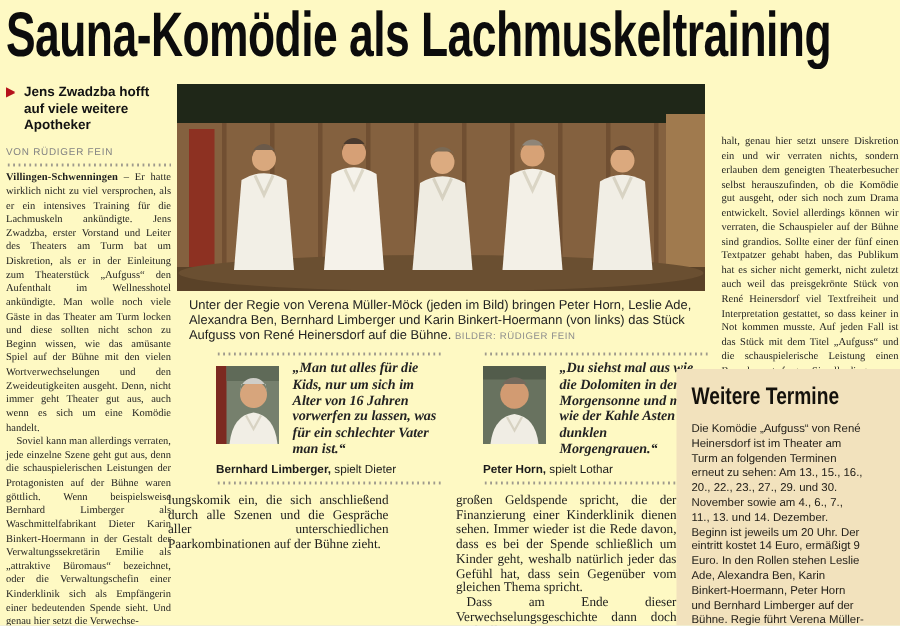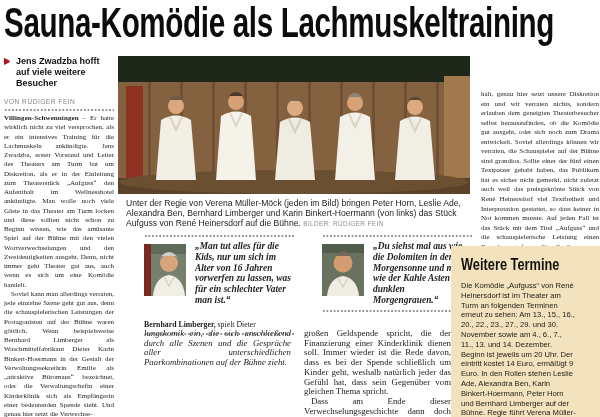--- a/index.html
+++ b/index.html
@@ -1,19 +1,19 @@
 <!DOCTYPE html>
 <html lang="de"><head>
 <meta charset="utf-8">
 <style>
   * { margin:0; padding:0; box-sizing:border-box; }
   html,body { background:#e8e6e0; }
   .page {
     position:relative; width:600px; height:417px; margin:0 auto;
-    background:#ffffff; overflow:hidden; color:#1a1a1a;
+    background:#fef9c3; overflow:hidden; color:#1a1a1a;
     font-family:"Liberation Serif", serif;
   }
   
   .headline {
     position:absolute; left:4px; top:1px; width:596px;
     font-family:"Liberation Sans", sans-serif; font-weight:bold;
     font-size:42px; line-height:44px; letter-spacing:-0.5px; color:#0c0c0c;
     white-space:nowrap; transform:scaleX(0.705); transform-origin:0 50%;
   }
   
@@ -57,31 +57,31 @@
   .pullquote { position:absolute; top:231px; width:168px;padding-left:18px; }
   .pq-1 { left:126px; } .pq-2 { left:304px; }
   .pq-inner { display:flex; margin-top:4px; }
   .pq-photo { flex:0 0 42px; width:42px; height:52px; margin-top:3px; display:block; }
   .pq-text {
     margin-left:9px; font-family:"Liberation Serif", serif;
     font-style:italic; font-weight:600; font-size:9.4px; line-height:10.8px;
     color:#232323;
   }
   .pq-attr {
-    margin-top:14px; font-family:Liberation Serif, serif;
+    margin-top:2px; font-family:Liberation Sans, sans-serif;
     font-size:7.8px; color:#1b1b1b;
   }
   .pq-attr b { font-weight:bold; }
   
   .colmid {
     position:absolute; top:329px; width:147px;
     font-size:8.8px; line-height:9.7px; text-align:justify;
     hyphens:auto; -webkit-hyphens:auto; color:#1c1c1c;
   }
-  .col2 { left:144px;font-style:italic; } .col3 { left:304px; }
+  .col2 { left:112px; } .col3 { left:304px; }
   
   .col4 {
     position:absolute; left:481px; top:56px; width:118px;
     font-size:7px; line-height:9.55px; text-align:justify;
     hyphens:auto; -webkit-hyphens:auto; color:#1c1c1c;margin-top:34px;
   }
   
   .termine {
     position:absolute; left:451px; top:246px; width:149px; height:171px;
     background:#f2e2bd; padding:10px 24px 0 10px;
@@ -106,21 +106,21 @@
 <div class="page">
 
   <h1 class="headline">Sauna-Komödie als Lachmuskeltraining</h1>
 
   <div class="col1">
     <div class="bullet">
       <span class="arrow">▶</span>
     </div>
     <div class="bullet">
       <span class="arrow">▶</span>
-      <span>Jens Zwadzba hofft auf viele weitere Besucher</span>
+      <span>Jens Zwadzba hofft auf viele weitere Apotheker</span>
     </div>
     <div class="byline">VON RÜDIGER FEIN</div>
     <div class="dotted"></div>
     <div class="bodytext">
       <p><b>Villingen-Schwenningen</b><span> – Er hatte wirklich nicht zu viel versprochen, als er ein intensives Training für die Lachmuskeln ankündigte. Jens Zwadzba, erster Vorstand und Leiter des Theaters am Turm bat um Diskretion, als er in der Einleitung zum Theaterstück „Aufguss“ den Aufenthalt im Wellnesshotel ankündigte. Man wolle noch viele Gäste in das Theater am Turm locken und diese sollten nicht schon zu Beginn wissen, wie das amüsante Spiel auf der Bühne mit den vielen Wortverwechselungen und den Zweideutigkeiten ausgeht. Denn, nicht immer geht Theater gut aus, auch wenn es sich um eine Komödie handelt.</span></p>
       <p class="indent">Soviel kann man allerdings verraten, jede einzelne Szene geht gut aus, denn die schauspielerischen Leistungen der Protagonisten auf der Bühne waren göttlich. Wenn beispielsweise Bernhard Limberger als Waschmittelfabrikant Dieter Karin Binkert-Hoermann in der Gestalt der Verwaltungssekretärin Emilie als „attraktive Büromaus“ bezeichnet, oder die Verwaltungschefin einer Kinderklinik sich als Empfängerin einer bedeutenden Spende sieht. Und genau hier setzt die Verwechse-</p>
     </div>
   </div>
 
   <svg class="stage-photo" viewBox="0 0 352 138" preserveAspectRatio="none">
@@ -206,28 +206,31 @@
       <svg class="pq-photo" viewBox="0 0 42 52" preserveAspectRatio="none">
         <rect width="42" height="52" fill="#68725f"></rect>
         <rect width="42" height="9" fill="#525c4b"></rect>
         <circle cx="21" cy="19" r="9.5" fill="#d29b72"></circle>
         <path d="M11.5 17 a9.5 9.5 0 0 1 19 0 l-1 -5 -17 0 Z" fill="#75695c"></path>
         <path d="M5 52 Q7 34 21 32 Q35 34 37 52 Z" fill="#f0ede4"></path>
         <path d="M16 34 L21 43 L26 34" fill="none" stroke="#d7d2c2" stroke-width="1.5"></path>
       </svg>
       <div class="pq-text">„Du siehst mal aus wie die Dolomiten in der Morgensonne und mal wie der Kahle Asten im dunklen Morgengrauen.“</div>
     </div>
+    <div class="pq-attr">
+      <b>Peter Horn,</b><span> spielt Lothar</span>
+    </div>
     <div class="dotted"></div>
   </div>
 
   <div class="colmid col2">
     <p>lungskomik ein, die sich anschließend durch alle Szenen und die Gespräche aller unterschiedlichen Paarkombinationen auf der Bühne zieht.</p>
   </div>
   <div class="colmid col3">
-    <p>großen Geldspende spricht, die der Finanzierung einer Kinderklinik dienen soll. Immer wieder ist die Rede davon, dass es bei der Spende schließlich um Kinder geht, weshalb natürlich jeder das Gefühl hat, dass sein Gegenüber vom gleichen Thema spricht.</p>
+    <p>großen Geldspende spricht, die der Finanzierung einer Kinderklinik dienen sehen. Immer wieder ist die Rede davon, dass es bei der Spende schließlich um Kinder geht, weshalb natürlich jeder das Gefühl hat, dass sein Gegenüber vom gleichen Thema spricht.</p>
     <p class="indent">Dass am Ende dieser Verwechselungsgeschichte dann doch noch alles –</p>
   </div>
 
   <div class="col4">
     <p>halt, genau hier setzt unsere Diskretion ein und wir verraten nichts, sondern erlauben dem geneigten Theaterbesucher selbst herauszufinden, ob die Komödie gut ausgeht, oder sich noch zum Drama entwickelt. Soviel allerdings können wir verraten, die Schauspieler auf der Bühne sind grandios. Sollte einer der fünf einen Textpatzer gehabt haben, das Publikum hat es sicher nicht gemerkt, nicht zuletzt auch weil das preisgekrönte Stück von René Heinersdorf viel Textfreiheit und Interpretation gestattet, so dass keiner in Not kommen musste. Auf jeden Fall ist das Stück mit dem Titel „Aufguss“ und die schauspielerische Leistung einen Besuch wert, fragen Sie allerdings zuvor Ihren Arzt oder Apotheker, ob dieser zuvor ein Lachmuskeltraining empfiehlt.</p>
   </div>
 
   <div class="termine">
     <div class="termine-title">Weitere Termine</div>
     <div class="termine-body">

